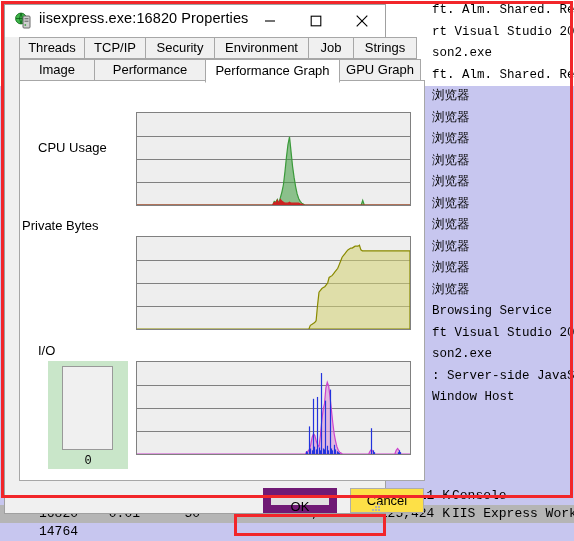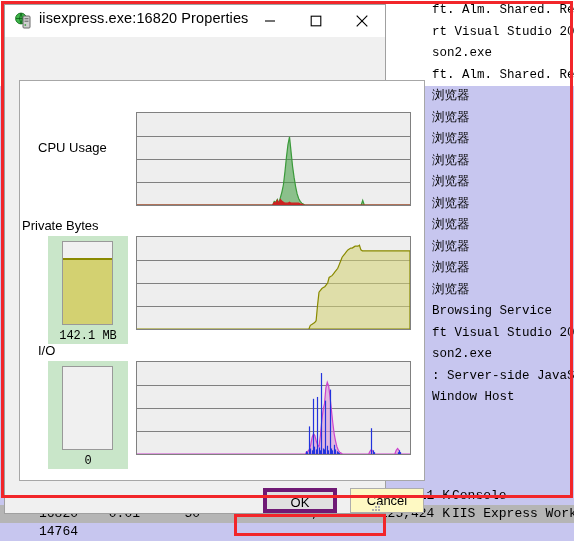--- a/index.html
+++ b/index.html
@@ -86,25 +86,25 @@
 
   .graph{
     position:absolute;background:#eeeeee;border:1px solid #808080;
     box-sizing:border-box;overflow:hidden;
   }
   .graph svg{position:absolute;left:0;top:0;}
 
   
   .dlgbtn{
     position:absolute;height:25px;box-sizing:border-box;
-    background:#fef9c3;border:1px solid #adadad;
+    background:#fde047;border:1px solid #adadad;
     font-size:13px;color:#000;text-align:center;line-height:23px;
     font-family:"Liberation Sans",sans-serif;cursor:default;
   }
-  #ok-button{left:258px;top:483px;width:74px;border:4px solid #701a75;background:#e1e1e1;line-height:21px;}
+  #ok-button{left:258px;top:483px;width:74px;border:8px solid #701a75;background:#e1e1e1;line-height:21px;}
   #cancel-button{left:345px;top:483px;width:74px;}
   #resizegrip{position:absolute;right:3px;bottom:2px;width:12px;height:12px;}
 </style>
 </head>
 <body>
 
 <div id="bg">
   <div class="bg-rows" id="bg-rows">
       <div class="bg-row white" style="padding-left: 432px;">ft. Alm. Shared. Remoti</div>
       <div class="bg-row white" style="padding-left: 432px;">rt Visual Studio 201</div>
@@ -166,41 +166,51 @@
           <rect x="1.2" y="1.2" width="9.6" height="9.6" fill="none" stroke="#000" stroke-width="1.1"></rect>
         </svg>
     </div>
     <div class="wbtn" id="btn-close">
       <svg width="13" height="13" viewBox="0 0 13 13">
           <path d="M1.2 1.2 L11.8 11.8 M11.8 1.2 L1.2 11.8" stroke="#000" stroke-width="1.15"></path>
         </svg>
     </div>
   </div>
 
+  <div id="tabs">
+    <div class="tabrow" id="tabrow1">
+        <div class="tab" style="left: 0px; width: 66px;">Threads</div>
+        <div class="tab" style="left: 65px; width: 62px;">TCP/IP</div>
+        <div class="tab" style="left: 126px; width: 70px;">Security</div>
+        <div class="tab" style="left: 195px; width: 95px;">Environment</div>
+        <div class="tab" style="left: 289px; width: 46px;">Job</div>
+        <div class="tab" style="left: 334px; width: 64px;">Strings</div>
+      </div>
+    <div class="tabrow" id="tabrow2">
+        <div class="tab" style="left: 0px; width: 76px;">Image</div>
+        <div class="tab" style="left: 75px; width: 112px;">Performance</div>
+        <div class="tab active" style="left: 186px; width: 135px; height: 24px; line-height: 22px;">Performance Graph</div>
+        <div class="tab" style="left: 320px; width: 82px;">GPU Graph</div>
+      </div>
+  </div>
 
   <div id="tabbody">
 
     <span class="section-label" style="left:18px;top:13px;margin-top:46px;">CPU Usage</span>
     <div class="graph" id="cpu-graph" style="left:116px;top:31px;width:275px;height:94px;">
         <svg width="273" height="92">
           <line x1="0" x2="273" y1="23.5" y2="23.5" stroke="#808080" stroke-width="1"></line>
           <line x1="0" x2="273" y1="46.5" y2="46.5" stroke="#808080" stroke-width="1"></line>
           <line x1="0" x2="273" y1="69.5" y2="69.5" stroke="#808080" stroke-width="1"></line>
           <path d="M 0 92 L 0.00 92.00 L 1.53 92.00 L 3.05 92.00 L 4.58 92.00 L 6.10 92.00 L 7.63 92.00 L 9.15 92.00 L 10.68 92.00 L 12.20 92.00 L 13.73 92.00 L 15.25 92.00 L 16.78 92.00 L 18.30 92.00 L 19.83 92.00 L 21.35 92.00 L 22.88 92.00 L 24.40 92.00 L 25.93 92.00 L 27.45 92.00 L 28.98 92.00 L 30.50 92.00 L 32.03 92.00 L 33.55 92.00 L 35.08 92.00 L 36.60 92.00 L 38.13 92.00 L 39.65 92.00 L 41.18 92.00 L 42.70 92.00 L 44.23 92.00 L 45.75 92.00 L 47.28 92.00 L 48.80 92.00 L 50.33 92.00 L 51.85 92.00 L 53.38 92.00 L 54.91 92.00 L 56.43 92.00 L 57.96 92.00 L 59.48 92.00 L 61.01 92.00 L 62.53 92.00 L 64.06 92.00 L 65.58 92.00 L 67.11 92.00 L 68.63 92.00 L 70.16 92.00 L 71.68 92.00 L 73.21 92.00 L 74.73 92.00 L 76.26 92.00 L 77.78 92.00 L 79.31 92.00 L 80.83 92.00 L 82.36 92.00 L 83.88 92.00 L 85.41 92.00 L 86.93 92.00 L 88.46 92.00 L 89.98 92.00 L 91.51 92.00 L 93.03 92.00 L 94.56 92.00 L 96.08 92.00 L 97.61 92.00 L 99.13 92.00 L 100.66 92.00 L 102.18 92.00 L 103.71 92.00 L 105.23 92.00 L 106.76 92.00 L 108.28 92.00 L 109.81 92.00 L 111.34 92.00 L 112.86 92.00 L 114.39 92.00 L 115.91 92.00 L 117.44 92.00 L 118.96 92.00 L 120.49 92.00 L 122.01 92.00 L 123.54 92.00 L 125.06 92.00 L 126.59 92.00 L 128.11 92.00 L 129.64 92.00 L 131.16 92.00 L 132.69 92.00 L 134.21 92.00 L 135.74 92.00 L 137.26 88.32 L 138.79 89.24 L 140.31 86.48 L 141.84 90.16 L 143.36 84.64 L 144.89 79.12 L 146.41 71.76 L 147.94 58.88 L 149.46 44.16 L 150.99 31.28 L 152.51 23.92 L 154.04 38.64 L 155.56 53.36 L 157.09 64.40 L 158.61 73.60 L 160.14 80.96 L 161.66 85.56 L 163.19 88.32 L 164.72 90.16 L 166.24 91.08 L 167.77 92.00 L 169.29 92.00 L 170.82 92.00 L 172.34 92.00 L 173.87 92.00 L 175.39 92.00 L 176.92 92.00 L 178.44 92.00 L 179.97 92.00 L 181.49 92.00 L 183.02 92.00 L 184.54 92.00 L 186.07 92.00 L 187.59 92.00 L 189.12 92.00 L 190.64 92.00 L 192.17 92.00 L 193.69 92.00 L 195.22 92.00 L 196.74 92.00 L 198.27 92.00 L 199.79 92.00 L 201.32 92.00 L 202.84 92.00 L 204.37 92.00 L 205.89 92.00 L 207.42 92.00 L 208.94 92.00 L 210.47 92.00 L 211.99 92.00 L 213.52 92.00 L 215.04 92.00 L 216.57 92.00 L 218.09 92.00 L 219.62 92.00 L 221.15 92.00 L 222.67 92.00 L 224.20 92.00 L 225.72 87.40 L 227.25 92.00 L 228.77 92.00 L 230.30 92.00 L 231.82 92.00 L 233.35 92.00 L 234.87 92.00 L 236.40 92.00 L 237.92 92.00 L 239.45 92.00 L 240.97 92.00 L 242.50 92.00 L 244.02 92.00 L 245.55 92.00 L 247.07 92.00 L 248.60 92.00 L 250.12 92.00 L 251.65 92.00 L 253.17 92.00 L 254.70 92.00 L 256.22 92.00 L 257.75 92.00 L 259.27 92.00 L 260.80 92.00 L 262.32 92.00 L 263.85 92.00 L 265.37 92.00 L 266.90 92.00 L 268.42 92.00 L 269.95 92.00 L 271.47 92.00 L 273.00 92.00 L 273 92 Z" fill="#3a9a3a" fill-opacity="0.55" stroke="#3a9a3a" stroke-width="1.2"></path>
           <path d="M 0 92 L 0.00 92.00 L 1.53 92.00 L 3.05 92.00 L 4.58 92.00 L 6.10 92.00 L 7.63 92.00 L 9.15 92.00 L 10.68 92.00 L 12.20 92.00 L 13.73 92.00 L 15.25 92.00 L 16.78 92.00 L 18.30 92.00 L 19.83 92.00 L 21.35 92.00 L 22.88 92.00 L 24.40 92.00 L 25.93 92.00 L 27.45 92.00 L 28.98 92.00 L 30.50 92.00 L 32.03 92.00 L 33.55 92.00 L 35.08 92.00 L 36.60 92.00 L 38.13 92.00 L 39.65 92.00 L 41.18 92.00 L 42.70 92.00 L 44.23 92.00 L 45.75 92.00 L 47.28 92.00 L 48.80 92.00 L 50.33 92.00 L 51.85 92.00 L 53.38 92.00 L 54.91 92.00 L 56.43 92.00 L 57.96 92.00 L 59.48 92.00 L 61.01 92.00 L 62.53 92.00 L 64.06 92.00 L 65.58 92.00 L 67.11 92.00 L 68.63 92.00 L 70.16 92.00 L 71.68 92.00 L 73.21 92.00 L 74.73 92.00 L 76.26 92.00 L 77.78 92.00 L 79.31 92.00 L 80.83 92.00 L 82.36 92.00 L 83.88 92.00 L 85.41 92.00 L 86.93 92.00 L 88.46 92.00 L 89.98 92.00 L 91.51 92.00 L 93.03 92.00 L 94.56 92.00 L 96.08 92.00 L 97.61 92.00 L 99.13 92.00 L 100.66 92.00 L 102.18 92.00 L 103.71 92.00 L 105.23 92.00 L 106.76 92.00 L 108.28 92.00 L 109.81 92.00 L 111.34 92.00 L 112.86 92.00 L 114.39 92.00 L 115.91 92.00 L 117.44 92.00 L 118.96 92.00 L 120.49 92.00 L 122.01 92.00 L 123.54 92.00 L 125.06 92.00 L 126.59 92.00 L 128.11 92.00 L 129.64 92.00 L 131.16 92.00 L 132.69 92.00 L 134.21 92.00 L 135.74 92.00 L 137.26 89.24 L 138.79 90.16 L 140.31 87.40 L 141.84 91.08 L 143.36 86.48 L 144.89 88.32 L 146.41 89.24 L 147.94 90.16 L 149.46 90.16 L 150.99 90.16 L 152.51 89.24 L 154.04 90.16 L 155.56 90.16 L 157.09 90.16 L 158.61 90.16 L 160.14 90.16 L 161.66 90.16 L 163.19 91.08 L 164.72 91.08 L 166.24 92.00 L 167.77 92.00 L 169.29 92.00 L 170.82 92.00 L 172.34 92.00 L 173.87 92.00 L 175.39 92.00 L 176.92 92.00 L 178.44 92.00 L 179.97 92.00 L 181.49 92.00 L 183.02 92.00 L 184.54 92.00 L 186.07 92.00 L 187.59 92.00 L 189.12 92.00 L 190.64 92.00 L 192.17 92.00 L 193.69 92.00 L 195.22 92.00 L 196.74 92.00 L 198.27 92.00 L 199.79 92.00 L 201.32 92.00 L 202.84 92.00 L 204.37 92.00 L 205.89 92.00 L 207.42 92.00 L 208.94 92.00 L 210.47 92.00 L 211.99 92.00 L 213.52 92.00 L 215.04 92.00 L 216.57 92.00 L 218.09 92.00 L 219.62 92.00 L 221.15 92.00 L 222.67 92.00 L 224.20 92.00 L 225.72 92.00 L 227.25 92.00 L 228.77 92.00 L 230.30 92.00 L 231.82 92.00 L 233.35 92.00 L 234.87 92.00 L 236.40 92.00 L 237.92 92.00 L 239.45 92.00 L 240.97 92.00 L 242.50 92.00 L 244.02 92.00 L 245.55 92.00 L 247.07 92.00 L 248.60 92.00 L 250.12 92.00 L 251.65 92.00 L 253.17 92.00 L 254.70 92.00 L 256.22 92.00 L 257.75 92.00 L 259.27 92.00 L 260.80 92.00 L 262.32 92.00 L 263.85 92.00 L 265.37 92.00 L 266.90 92.00 L 268.42 92.00 L 269.95 92.00 L 271.47 92.00 L 273.00 92.00 L 273 92 Z" fill="#cc2222" fill-opacity="1" stroke="#cc2222" stroke-width="1.2"></path>
         </svg>
       </div>
 
     <span class="section-label" style="left:2px;top:137px;">Private Bytes</span>
-    <div class="minibox" style="left:28px;top:155px;width:80px;height:108px;">
-      <div class="inner">
-        <div class="fill" id="pb-fill" style="height: 78%; background: rgb(211, 209, 113); border-top: 2px solid rgb(138, 138, 0);"></div>
-      </div>
-      <div class="val">142.1 MB</div>
-    </div>
     <div class="graph" id="pb-graph" style="left:116px;top:155px;width:275px;height:94px;">
         <svg width="273" height="92">
           <line x1="0" x2="273" y1="23.5" y2="23.5" stroke="#808080" stroke-width="1"></line>
           <line x1="0" x2="273" y1="46.5" y2="46.5" stroke="#808080" stroke-width="1"></line>
           <line x1="0" x2="273" y1="69.5" y2="69.5" stroke="#808080" stroke-width="1"></line>
           <path d="M 0 92 L 0.00 92.00 L 1.44 92.00 L 2.89 92.00 L 4.33 92.00 L 5.78 92.00 L 7.22 92.00 L 8.67 92.00 L 10.11 92.00 L 11.56 92.00 L 13.00 92.00 L 14.44 92.00 L 15.89 92.00 L 17.33 92.00 L 18.78 92.00 L 20.22 92.00 L 21.67 92.00 L 23.11 92.00 L 24.56 92.00 L 26.00 92.00 L 27.44 92.00 L 28.89 92.00 L 30.33 92.00 L 31.78 92.00 L 33.22 92.00 L 34.67 92.00 L 36.11 92.00 L 37.56 92.00 L 39.00 92.00 L 40.44 92.00 L 41.89 92.00 L 43.33 92.00 L 44.78 92.00 L 46.22 92.00 L 47.67 92.00 L 49.11 92.00 L 50.56 92.00 L 52.00 92.00 L 53.44 92.00 L 54.89 92.00 L 56.33 92.00 L 57.78 92.00 L 59.22 92.00 L 60.67 92.00 L 62.11 92.00 L 63.56 92.00 L 65.00 92.00 L 66.44 92.00 L 67.89 92.00 L 69.33 92.00 L 70.78 92.00 L 72.22 92.00 L 73.67 92.00 L 75.11 92.00 L 76.56 92.00 L 78.00 92.00 L 79.44 92.00 L 80.89 92.00 L 82.33 92.00 L 83.78 92.00 L 85.22 92.00 L 86.67 92.00 L 88.11 92.00 L 89.56 92.00 L 91.00 92.00 L 92.44 92.00 L 93.89 92.00 L 95.33 92.00 L 96.78 92.00 L 98.22 92.00 L 99.67 92.00 L 101.11 92.00 L 102.56 92.00 L 104.00 92.00 L 105.44 92.00 L 106.89 92.00 L 108.33 92.00 L 109.78 92.00 L 111.22 92.00 L 112.67 92.00 L 114.11 92.00 L 115.56 92.00 L 117.00 92.00 L 118.44 92.00 L 119.89 92.00 L 121.33 92.00 L 122.78 92.00 L 124.22 92.00 L 125.67 92.00 L 127.11 92.00 L 128.56 92.00 L 130.00 92.00 L 131.44 92.00 L 132.89 92.00 L 134.33 92.00 L 135.78 92.00 L 137.22 92.00 L 138.67 92.00 L 140.11 92.00 L 141.56 92.00 L 143.00 92.00 L 144.44 92.00 L 145.89 92.00 L 147.33 92.00 L 148.78 92.00 L 150.22 92.00 L 151.67 92.00 L 153.11 92.00 L 154.56 92.00 L 156.00 92.00 L 157.44 92.00 L 158.89 92.00 L 160.33 92.00 L 161.78 92.00 L 163.22 92.00 L 164.67 92.00 L 166.11 92.00 L 167.56 92.00 L 169.00 92.00 L 170.44 92.00 L 171.89 92.00 L 173.33 88.32 L 174.78 87.40 L 176.22 86.48 L 177.67 85.56 L 179.11 83.72 L 180.56 68.08 L 182.00 55.20 L 183.44 53.36 L 184.89 51.52 L 186.33 50.60 L 187.78 49.68 L 189.22 47.84 L 190.67 46.00 L 192.11 40.48 L 193.56 39.56 L 195.00 38.64 L 196.44 36.80 L 197.89 34.96 L 199.33 33.12 L 200.78 31.28 L 202.22 27.60 L 203.67 23.92 L 205.11 20.24 L 206.56 18.40 L 208.00 16.56 L 209.44 14.72 L 210.89 12.88 L 212.33 11.96 L 213.78 11.04 L 215.22 11.04 L 216.67 10.12 L 218.11 9.20 L 219.56 9.20 L 221.00 9.20 L 222.44 8.28 L 223.89 12.88 L 225.33 13.80 L 226.78 13.80 L 228.22 13.80 L 229.67 13.80 L 231.11 13.80 L 232.56 13.80 L 234.00 13.80 L 235.44 13.80 L 236.89 13.80 L 238.33 13.80 L 239.78 13.80 L 241.22 13.80 L 242.67 13.80 L 244.11 13.80 L 245.56 13.80 L 247.00 13.80 L 248.44 13.80 L 249.89 13.80 L 251.33 13.80 L 252.78 13.80 L 254.22 13.80 L 255.67 13.80 L 257.11 13.80 L 258.56 13.80 L 260.00 13.80 L 261.44 13.80 L 262.89 13.80 L 264.33 13.80 L 265.78 13.80 L 267.22 13.80 L 268.67 13.80 L 270.11 13.80 L 271.56 13.80 L 273.00 13.80 L 273 92 Z" fill="#d3d171" fill-opacity="0.55" stroke="#8a8a00" stroke-width="1.2"></path>
         </svg>
       </div>
 
     <span class="section-label" style="left:18px;top:262px;">I/O</span>

